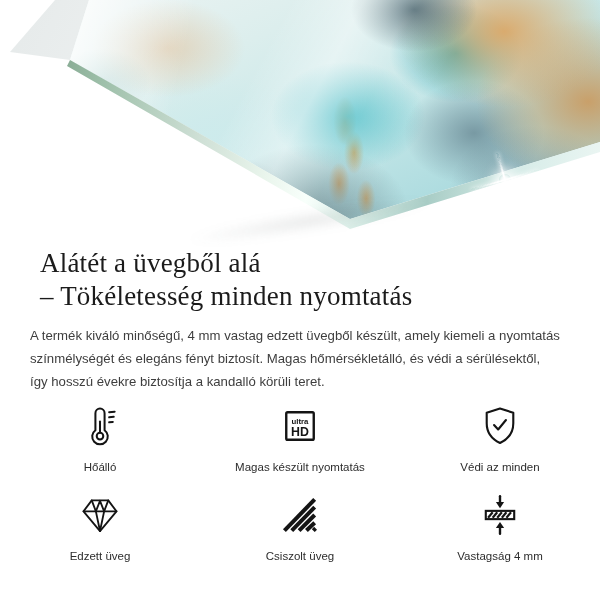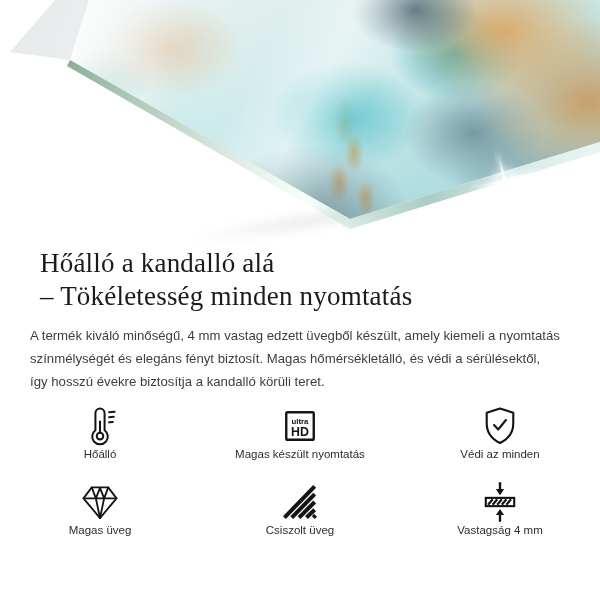--- a/index.html
+++ b/index.html
@@ -89,21 +89,21 @@
   .description {
     position:absolute; left:30px; top:311px; width:530px;
     font-size:13.2px; line-height:23px; color:#3e3e3e;
   }
 
   
   .features {
     position:absolute; left:0; top:400px; width:600px;
     display:grid; grid-template-columns:1fr 1fr 1fr; row-gap:16px;
   }
-  .feature { display:flex; flex-direction:column; align-items:center; }
+  .feature { display:flex; flex-direction:column; align-items:center;gap:13px; }
   .icon-wrap { height:48px; display:flex; align-items:flex-end; justify-content:center; }
   .icon-wrap svg { display:block; }
   .feature .label { font-size:11.5px; color:#2d2d2d; }
 </style>
 </head>
 <body>
 
 <div class="stage">
 
   <div class="hero">
@@ -113,21 +113,21 @@
     <div class="glass-edge"></div>
     <div class="floor-shadow"></div>
     <div class="sparkle">
       <div class="ray-h"></div>
       <div class="ray-v"></div>
       <div class="core"></div>
     </div>
   </div>
 
   <h1 class="title">
-    <span>Hőálló a kandalló alá</span><br>
+    <span>Alátét a üvegből alá</span><br>
     <span>– Tökéletesség minden nyomtatás</span>
   </h1>
 
   <p class="description">A termék kiváló minőségű, 4 mm vastag edzett üvegből készült, amely kiemeli a nyomtatás színmélységét és elegáns fényt biztosít. Magas hőmérsékletálló, és védi a sérülésektől, így hosszú évekre biztosítja a kandalló körüli teret.</p>
 
   <div class="features">
 
     <div class="feature">
       <div class="icon-wrap">
         <svg width="44" height="44" viewBox="0 0 48 48" fill="none" stroke="#141414" stroke-width="2.2" stroke-linecap="round" stroke-linejoin="round">
@@ -166,21 +166,21 @@
     <div class="feature">
       <div class="icon-wrap">
         <svg width="44" height="44" viewBox="0 0 48 48" fill="none" stroke="#141414" stroke-width="2" stroke-linecap="round" stroke-linejoin="round">
           <path d="M15 8 H33 L42 20 L24 41.5 L6 20 Z"></path>
           <line x1="6" y1="20" x2="42" y2="20"></line>
           <polyline points="15,8 19.5,20 24,8.5 28.5,20 33,8"></polyline>
           <line x1="19.5" y1="20" x2="24" y2="41.5"></line>
           <line x1="28.5" y1="20" x2="24" y2="41.5"></line>
         </svg>
       </div>
-      <div class="label">Magas üveg</div>
+      <div class="label">Edzett üveg</div>
     </div>
 
     <div class="feature">
       <div class="icon-wrap">
         <svg width="44" height="44" viewBox="0 0 48 48" stroke="#141414" stroke-width="4.4" stroke-linecap="butt">
           <line x1="7" y1="41" x2="40" y2="7"></line>
           <line x1="15" y1="41" x2="40" y2="15.5"></line>
           <line x1="23" y1="41" x2="40" y2="24"></line>
           <line x1="31" y1="41" x2="40" y2="32.5"></line>
           <line x1="38.5" y1="41" x2="41" y2="38.5"></line>

